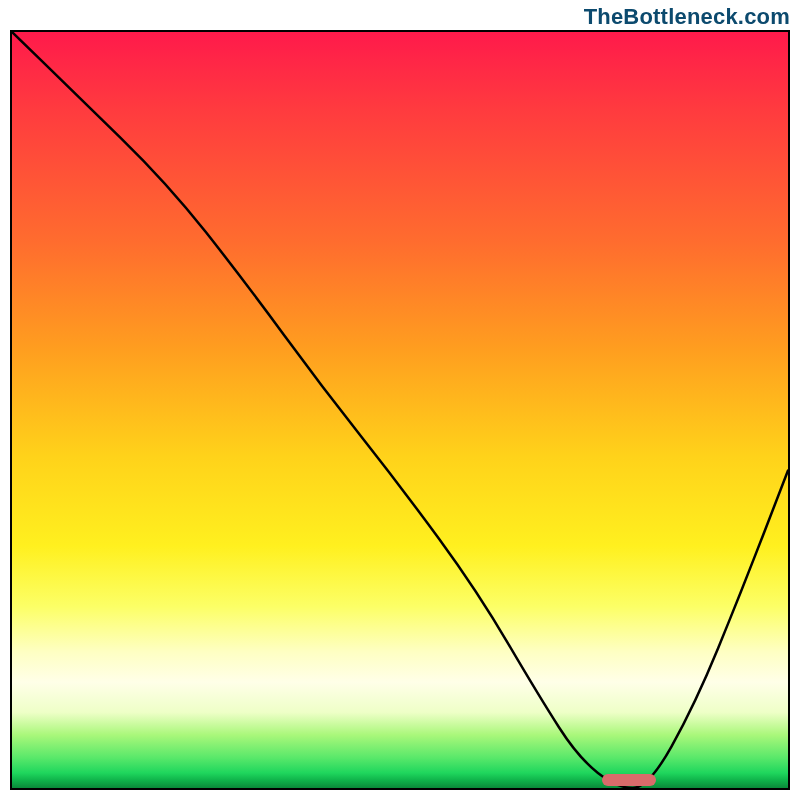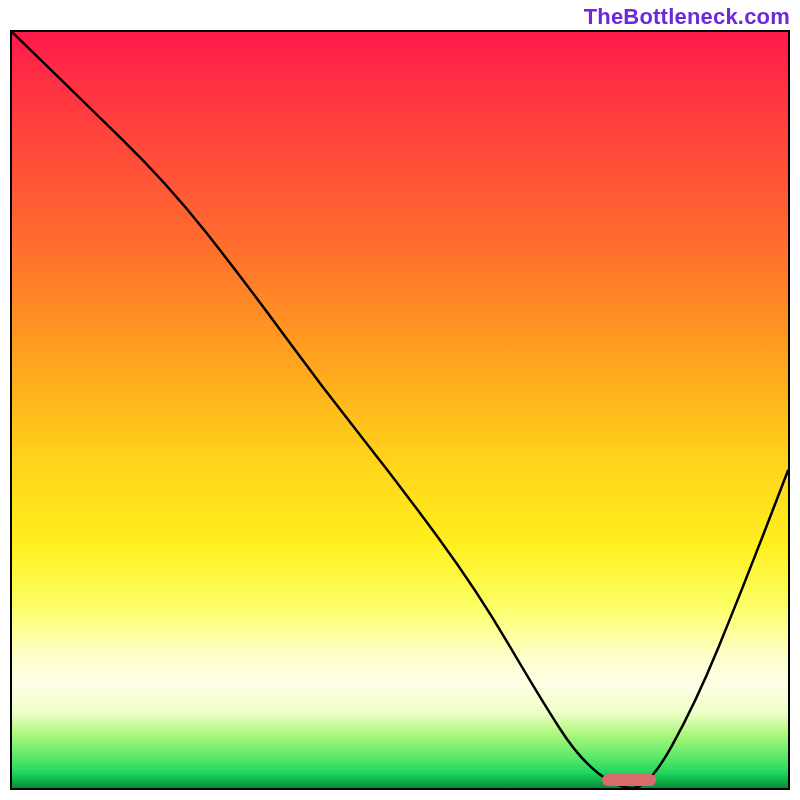--- a/index.html
+++ b/index.html
@@ -15,21 +15,21 @@
     position: relative;
     width: 800px;
     height: 800px;
   }
   .attribution {
     position: absolute;
     top: 4px;
     right: 10px;
     font-size: 22px;
     font-weight: bold;
-    color: #6d28d9;
+    color: #0c4a6e;
     letter-spacing: 0.2px;
   }
   .plot {
     position: absolute;
     left: 10px;
     top: 30px;
     width: 780px;
     height: 760px;
     border: 2px solid #000000;
     box-sizing: border-box;

